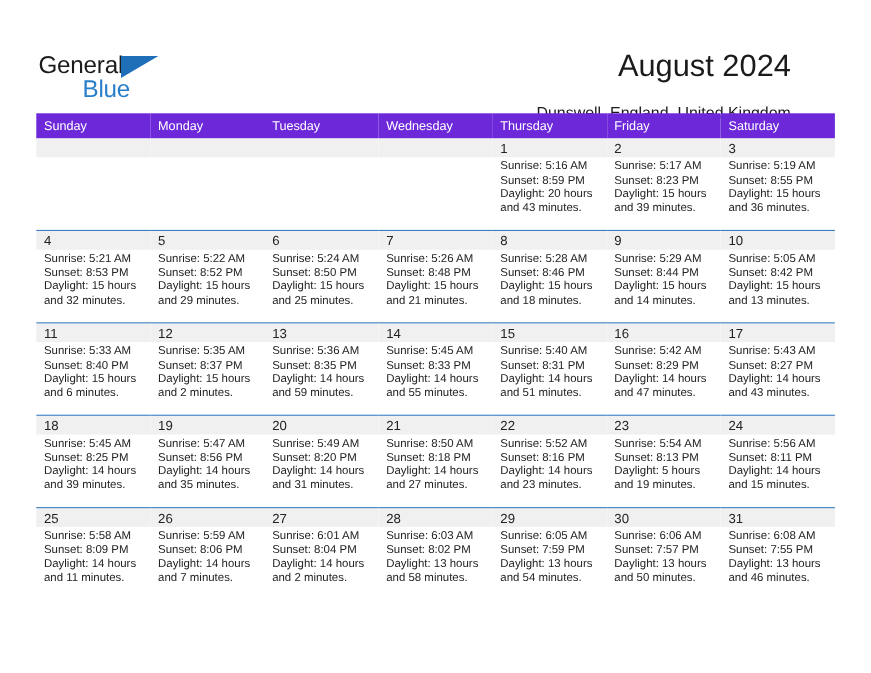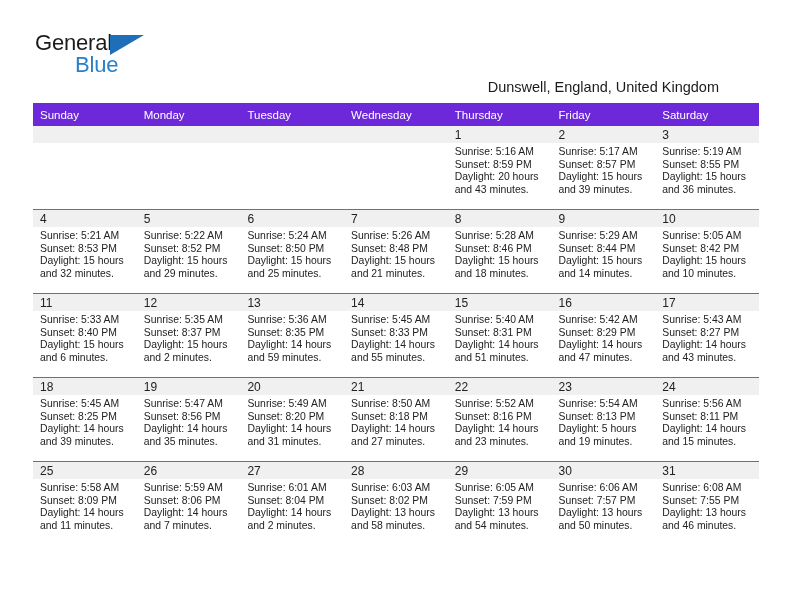--- a/index.html
+++ b/index.html
@@ -12,21 +12,21 @@
     background: #ffffff;
     font-family: "Liberation Sans", sans-serif;
     color: #222222;
     overflow: hidden;
   }
   .page {
     width: 752px;
     height: 612px;
     position: relative;
     box-sizing: border-box;
-    padding: 0 33px;
+    padding: 16px 33px;
   }
 
   
   .header {
     height: 73px;
     position: relative;
   }
   .logo {
     position: absolute;
     left: 2px;
@@ -136,20 +136,21 @@
 <div class="page">
 
   <div class="header">
     <div class="logo">
       <span class="logo-row1">
         <span>General</span>
         <span class="logo-tri"></span>
       </span>
       <span class="logo-row2">Blue</span>
     </div>
+    <div class="title">August 2024</div>
     <div class="subtitle">Dunswell, England, United Kingdom</div>
   </div>
 
   <table class="calendar">
     <thead>
       <tr>
         <th>Sunday</th>
         <th>Monday</th>
         <th>Tuesday</th>
         <th>Wednesday</th>
@@ -177,21 +178,21 @@
             <div class="details">
               <div>Sunrise: 5:16 AM</div>
               <div>Sunset: 8:59 PM</div>
               <div class="daylight">Daylight: 20 hours and 43 minutes.</div>
             </div>
           </td>
           <td>
             <div class="daynum-band">2</div>
             <div class="details">
               <div>Sunrise: 5:17 AM</div>
-              <div>Sunset: 8:57 PM</div>
+              <div>Sunset: 8:23 PM</div>
               <div class="daylight">Daylight: 15 hours and 39 minutes.</div>
             </div>
           </td>
           <td>
             <div class="daynum-band">3</div>
             <div class="details">
               <div>Sunrise: 5:19 AM</div>
               <div>Sunset: 8:55 PM</div>
               <div class="daylight">Daylight: 15 hours and 36 minutes.</div>
             </div>
@@ -244,21 +245,21 @@
               <div>Sunrise: 5:29 AM</div>
               <div>Sunset: 8:44 PM</div>
               <div class="daylight">Daylight: 15 hours and 14 minutes.</div>
             </div>
           </td>
           <td>
             <div class="daynum-band">10</div>
             <div class="details">
               <div>Sunrise: 5:05 AM</div>
               <div>Sunset: 8:42 PM</div>
-              <div class="daylight">Daylight: 15 hours and 10 minutes.</div>
+              <div class="daylight">Daylight: 15 hours and 13 minutes.</div>
             </div>
           </td>
         </tr>
         <tr class="week">
           <td>
             <div class="daynum-band">11</div>
             <div class="details">
               <div>Sunrise: 5:33 AM</div>
               <div>Sunset: 8:40 PM</div>
               <div class="daylight">Daylight: 15 hours and 6 minutes.</div>

